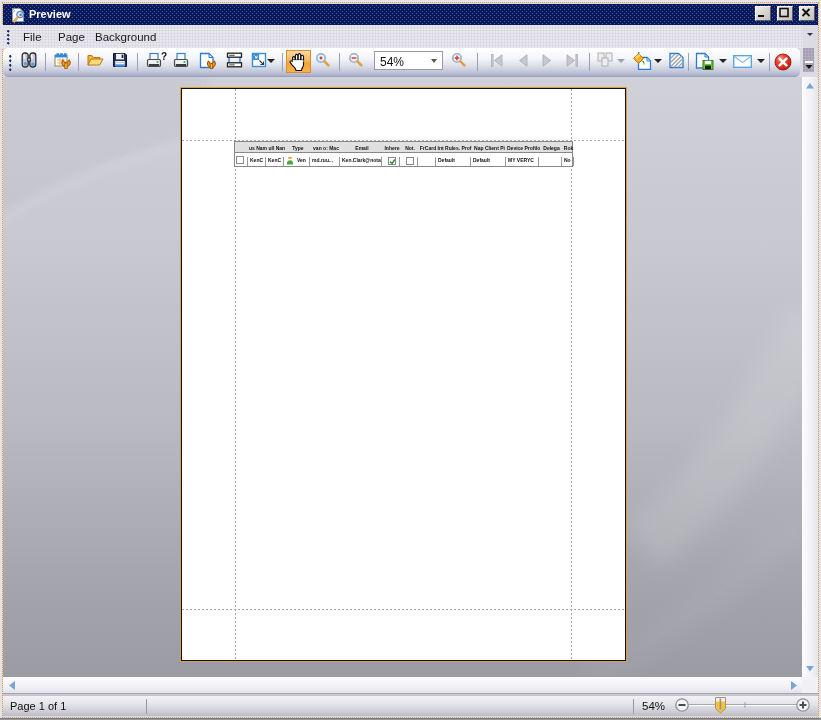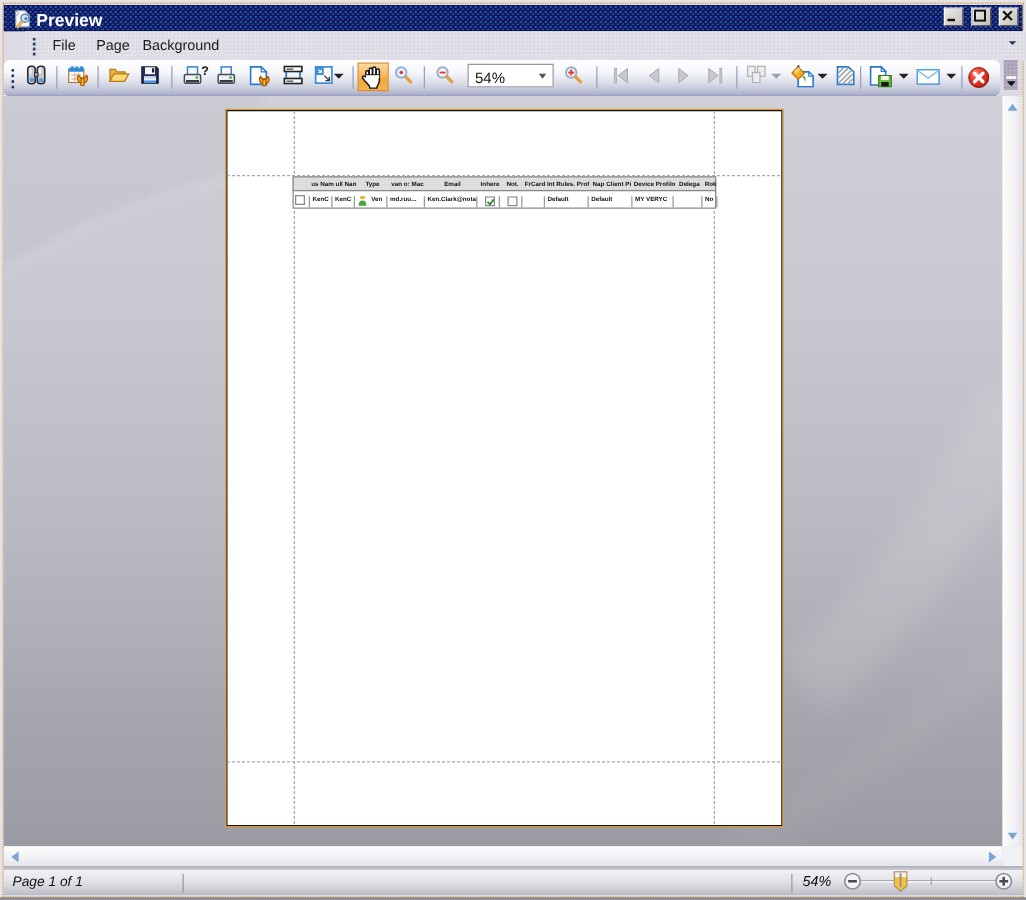--- a/index.html
+++ b/index.html
@@ -8,27 +8,27 @@
 
 .frame{position:absolute;left:0;top:0;width:821px;height:720px;background:#e6e4e2;}
 .frame2{position:absolute;left:2px;top:2px;width:817px;height:716px;
   border:1px dotted #e09a50;box-sizing:border-box;background:#dcdbe3;}
 
 .titlebar{position:absolute;left:3px;top:4px;width:815px;height:21px;
   background-color:#0d1a58;
   background-image:radial-gradient(circle at 1.5px 1.5px,#3058c4 0.62px,rgba(0,0,0,0) 0.95px),
                    radial-gradient(circle at 3.5px 3.5px,#3058c4 0.62px,rgba(0,0,0,0) 0.95px);
   background-size:4px 4px;}
-.title-text{position:absolute;left:26px;top:4px;color:#fff;font-size:14px;font-weight:bold;}
+.title-text{position:absolute;left:26px;top:4px;color:#fff;font-size:11px;font-weight:bold;}
 .ticon{position:absolute;left:7px;top:2px;}
 .winbtns{position:absolute;right:3px;top:2px;height:15px;}
 .wbtn{display:inline-block;width:16px;height:15px;background:linear-gradient(135deg,#efece8,#d4d1cc 60%,#c4c1bc);border:1px solid;border-color:#fbfaf8 #5e5c5a #5e5c5a #fbfaf8;box-sizing:border-box;margin-left:1px;position:relative;vertical-align:top;}
 .wbtn svg{position:absolute;left:0;top:0;}
 
-.menubar{position:absolute;left:20px;top:25px;width:802px;height:23px;
+.menubar{position:absolute;left:1px;top:25px;width:802px;height:23px;
   background:#dcdbe3;
   background-image:radial-gradient(circle at 1px 1px,#e9e8ef 0.7px,rgba(0,0,0,0) 1px);
   background-size:3px 3px;}
 .mgrip{position:absolute;left:6px;top:5px;width:3px;height:15px;
   background-image:radial-gradient(circle at 1.3px 1.3px,#223260 1.05px,rgba(0,0,0,0) 1.35px);
   background-size:3px 4px;}
 .mitem{position:absolute;top:5.5px;font-size:11.5px;color:#1a1a1a;}
 .mdd{position:absolute;right:5px;top:9px;width:0;height:0;border-left:3.5px solid transparent;border-right:3.5px solid transparent;border-top:3.5px solid #27355e;}
 
 .toolbar{position:absolute;left:3px;top:48px;width:797px;height:29px;border-radius:5px;
@@ -63,21 +63,21 @@
 .dc{position:absolute;top:3.5px;bottom:0;font-size:5px;font-weight:bold;color:#111;border-right:1px solid #999;overflow:hidden;white-space:nowrap;padding-left:2px;box-sizing:border-box;}
 .cb{display:inline-block;width:8px;height:8px;border:1px solid #889;background:#fff;box-sizing:border-box;vertical-align:-1px;}
 
 .vscroll{position:absolute;left:802px;top:77px;width:16px;height:600px;background:linear-gradient(90deg,#fdfdfe,#f1f1f6 60%,#e4e4ec);}
 .hscroll{position:absolute;left:3px;top:677px;width:799px;height:16px;background:linear-gradient(#fdfdfe,#f1f1f6 60%,#e2e2ea);}
 .corner{position:absolute;left:802px;top:677px;width:16px;height:16px;background:#f0f0f5;}
 .sarrow{position:absolute;}
 
 .groove{position:absolute;left:3px;top:693px;width:815px;height:3px;background:#c6c5cd;border-top:1px solid #a9a8b0;}
 .statusbar{position:absolute;left:3px;top:696px;width:815px;height:20px;
-  background:linear-gradient(#f2f2f6,#e4e4ea 40%,#cfcfd7 75%,#bcbcc4);font-style:italic;}
+  background:linear-gradient(#f2f2f6,#e4e4ea 40%,#cfcfd7 75%,#bcbcc4);}
 .statusbar .ptext{position:absolute;left:7px;top:4px;font-size:11px;color:#111;}
 .ssep{position:absolute;top:3px;width:1px;height:15px;background:#9a99a1;}
 .bottomframe{position:absolute;left:0;top:718px;width:821px;height:2px;background:linear-gradient(#6e6e78,#a2a2a6);}
 </style>
 </head>
 <body>
 <div id="win">
  <div class="frame"></div>
  <div class="frame2"></div>
  <div class="titlebar">

